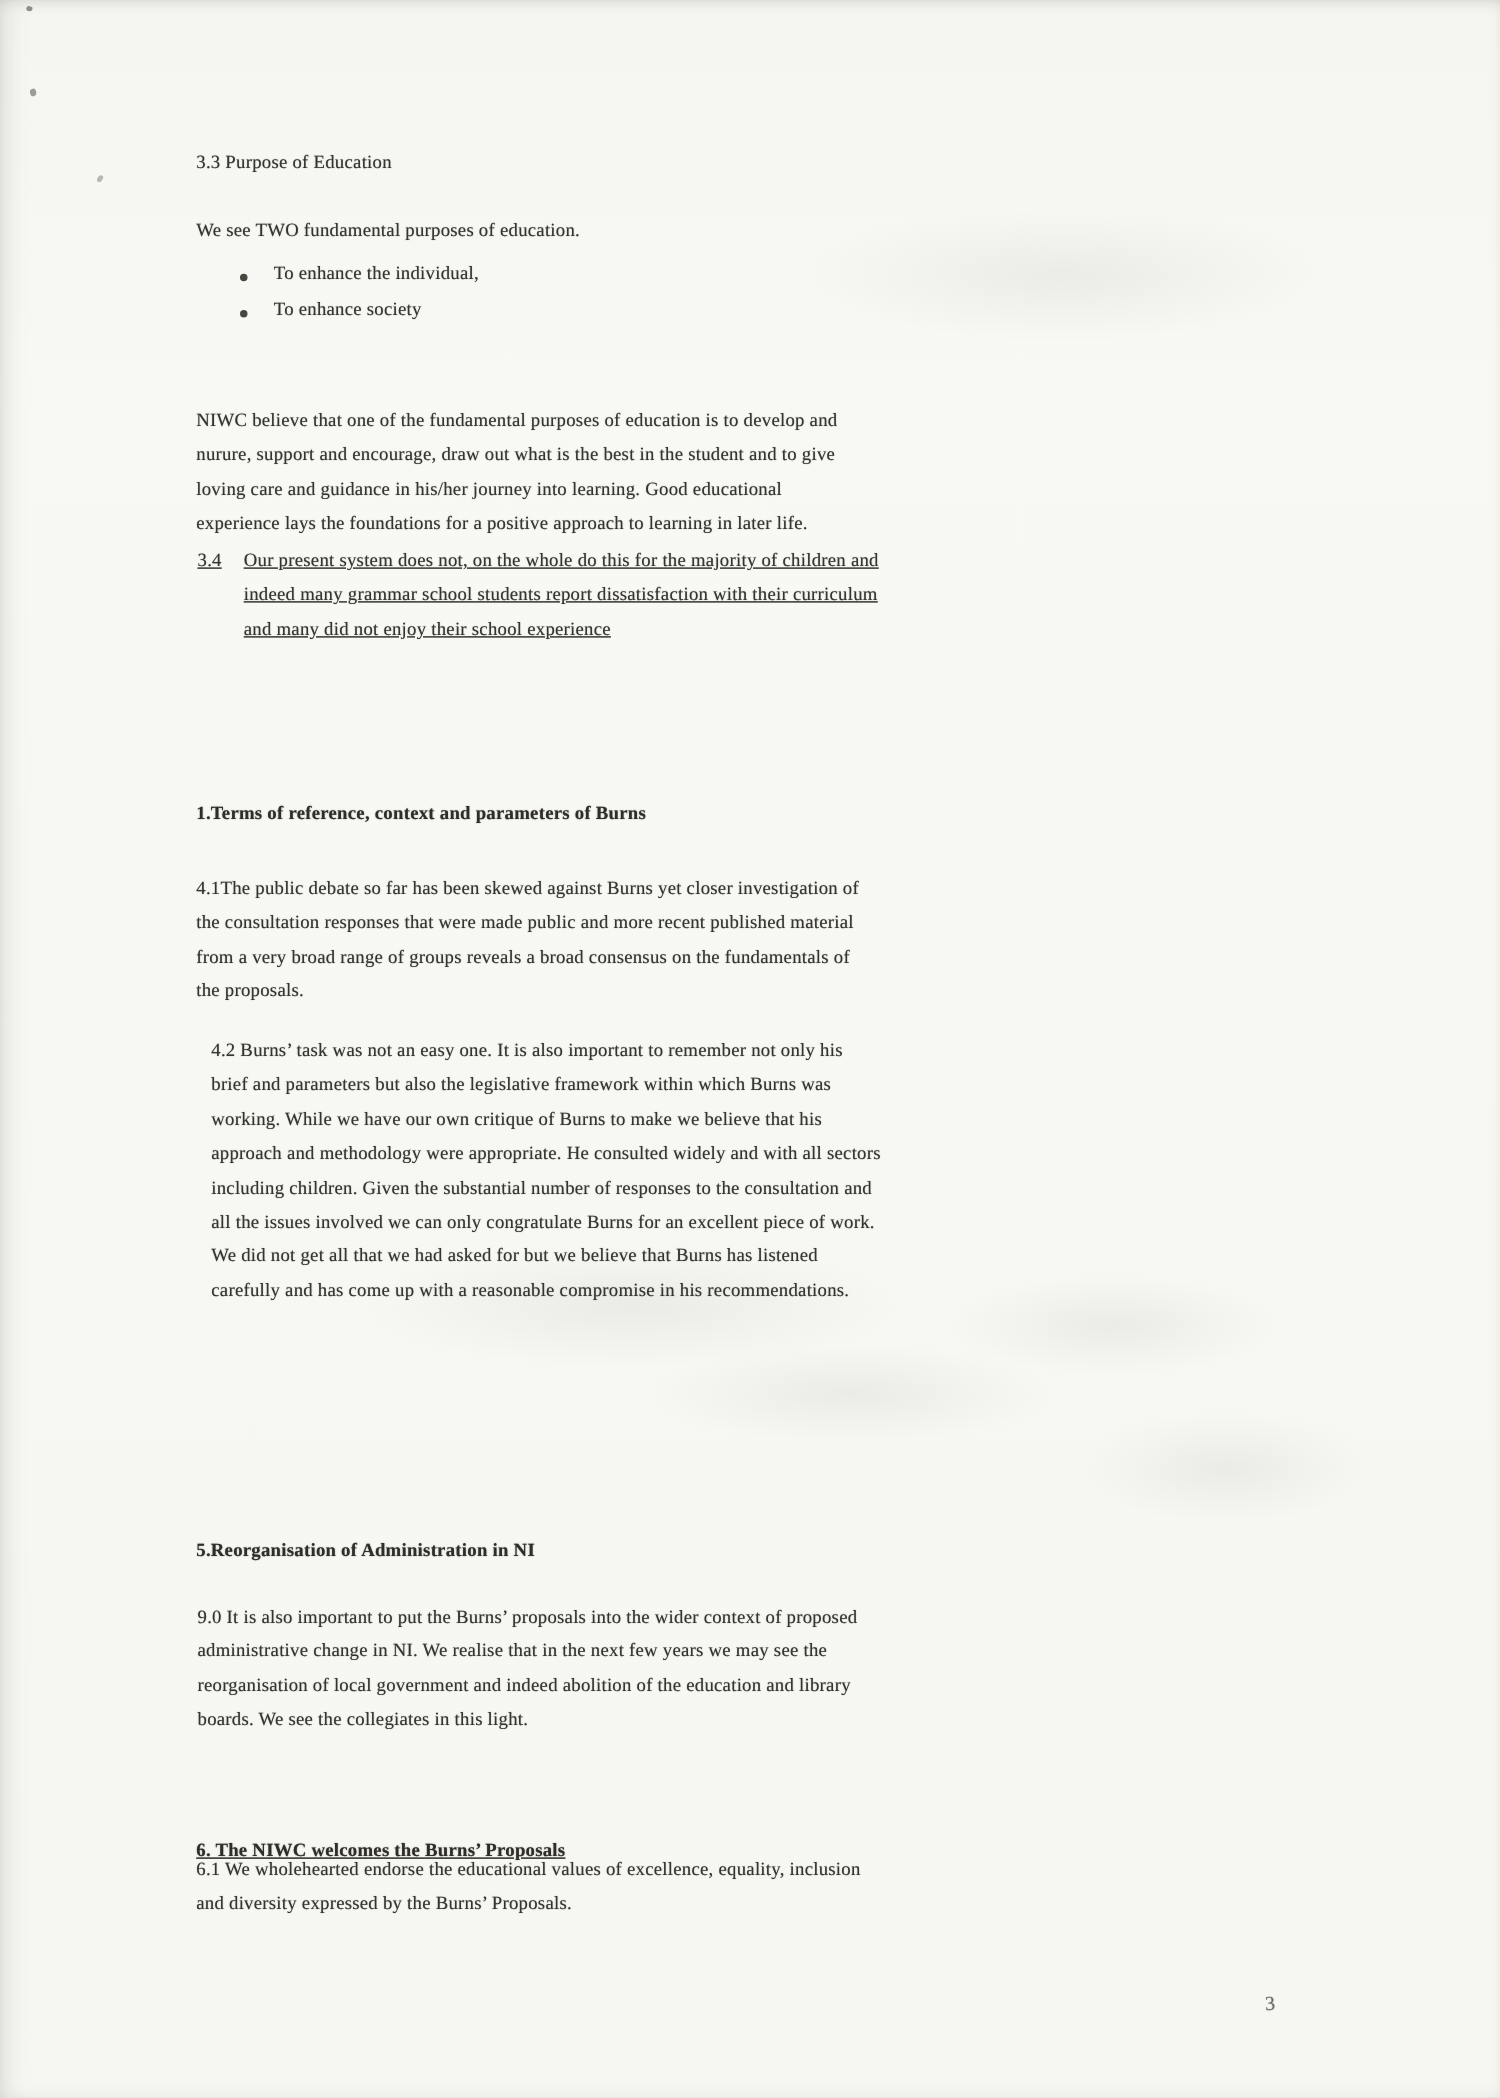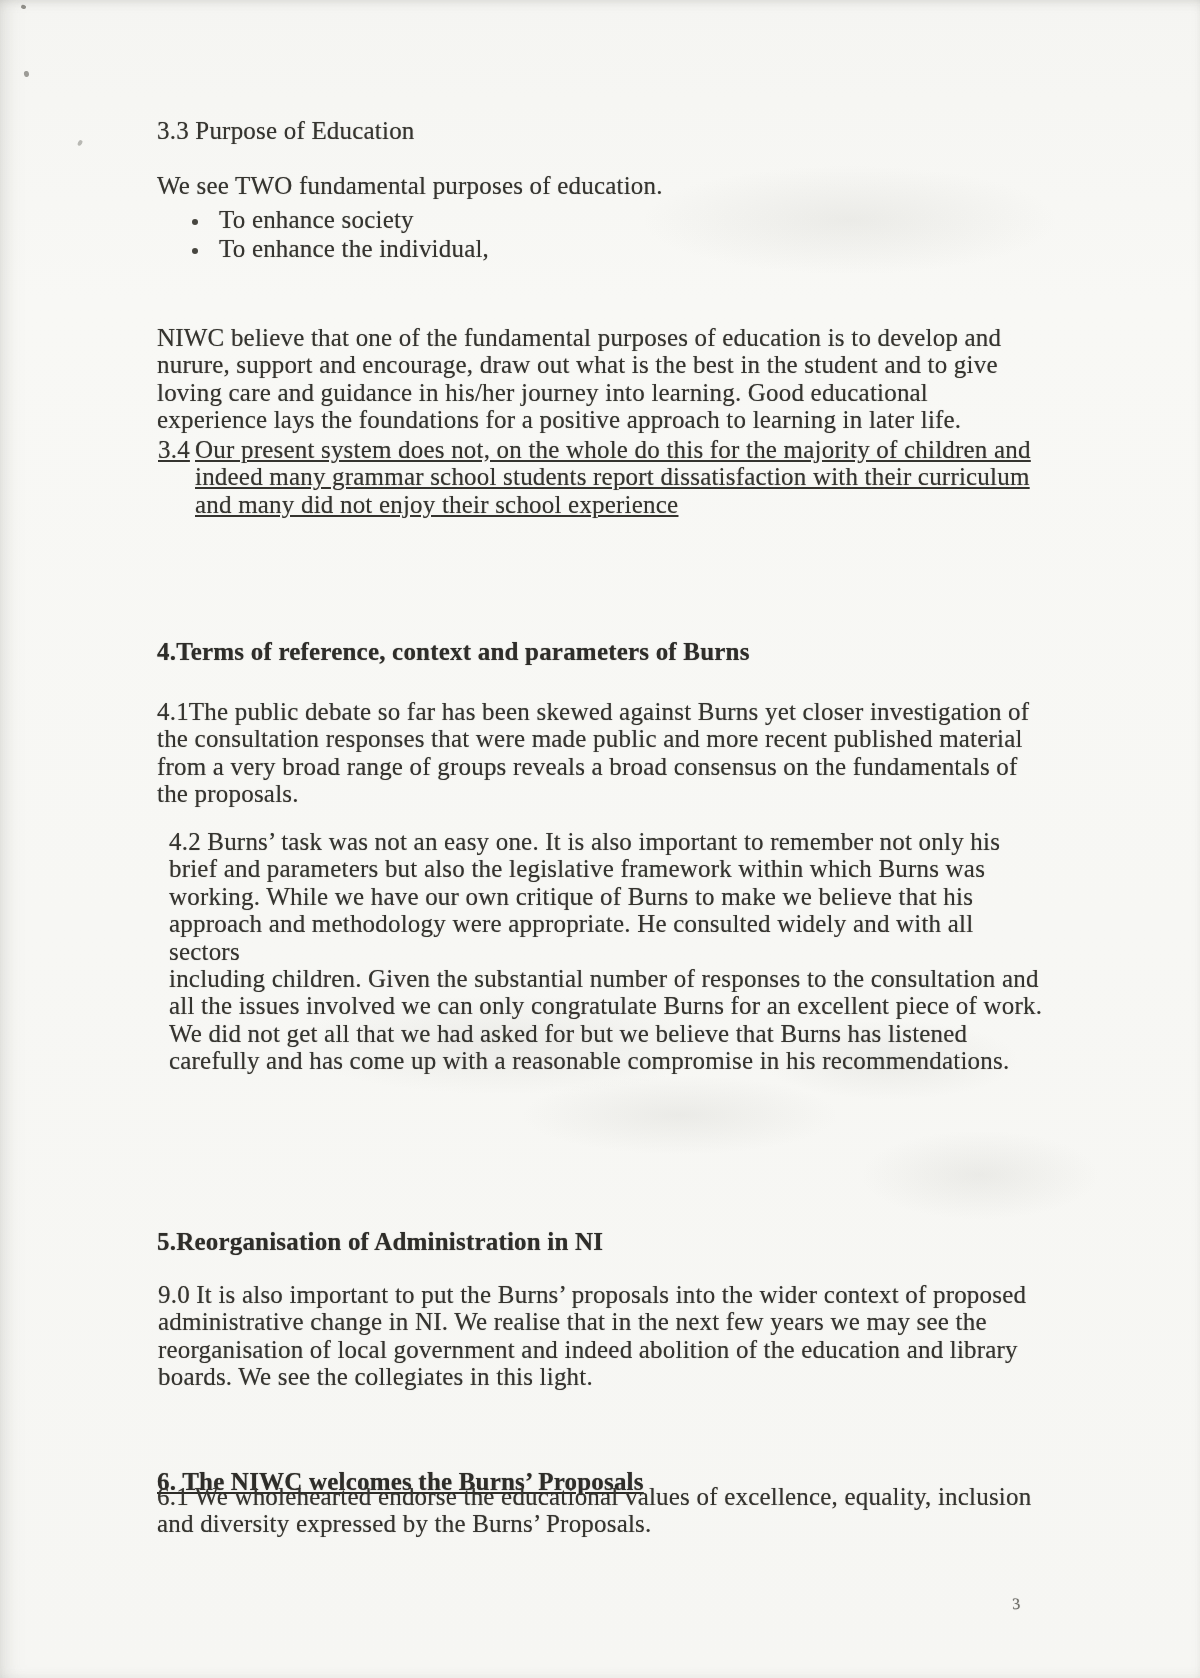--- a/index.html
+++ b/index.html
@@ -17,21 +17,21 @@
     box-shadow: inset 14px 0 22px -14px rgba(140,140,134,0.35),
                 inset 0 8px 14px -10px rgba(140,140,134,0.40),
                 inset -6px 0 14px -10px rgba(160,160,154,0.20),
                 inset 0 -6px 14px -10px rgba(160,160,154,0.18);
   }
 
   
   .t, .h, .item, .bullets, .pagenum {
     position: absolute;
     margin: 0;
-    font-size: 25px;
+    font-size: 15px;
     line-height: 27.4px;
     letter-spacing: 0.2px;
     text-shadow: 0 0 0.9px rgba(52,51,46,0.55);
   }
   .t {
     left: 157px;
     width: 880px;
     white-space: pre-line;
   }
   .h {
@@ -134,42 +134,42 @@
   <div class="smudge smudge-3"></div>
   <div class="smudge smudge-4"></div>
   <div class="smudge smudge-5"></div>
 
   <p class="t h33">3.3 Purpose of Education</p>
   <p class="t intro">We see TWO fundamental purposes of education.</p>
 
   <ul class="bullets">
     <li>
       <span class="dot"></span>
-      <span class="btext">To enhance society</span>
+      <span class="btext">To enhance the individual,</span>
     </li>
     <li>
       <span class="dot"></span>
-      <span class="btext">To enhance the individual,</span>
+      <span class="btext">To enhance society</span>
     </li>
   </ul>
 
   <p class="t para-niwc">NIWC believe that one of the fundamental purposes of education is to develop and
 nurure, support and encourage, draw out what is the best in the student and to give
 loving care and guidance in his/her journey into learning. Good educational
 experience lays the foundations for a positive approach to learning in later life.</p>
 
   <div class="item item34">
     <span class="num">3.4</span>
     <span class="itext">Our present system does not, on the whole do this for the majority of children and
 indeed many grammar school students report dissatisfaction with their curriculum
 and many did not enjoy their school experience</span>
   </div>
 
 
-  <p class="h h4">4.Terms of reference, context and parameters of Burns</p>
+  <p class="h h4">1.Terms of reference, context and parameters of Burns</p>
   <p class="t para41">4.1The public debate so far has been skewed against Burns yet closer investigation of
 the consultation responses that were made public and more recent published material
 from a very broad range of groups reveals a broad consensus on the fundamentals of
 the proposals.</p>
   <p class="t para42">4.2 Burns’ task was not an easy one. It is also important to remember not only his
 brief and parameters but also the legislative framework within which Burns was
 working. While we have our own critique of Burns to make we believe that his
 approach and methodology were appropriate. He consulted widely and with all sectors
 including children. Given the substantial number of responses to the consultation and
 all the issues involved we can only congratulate Burns for an excellent piece of work.

